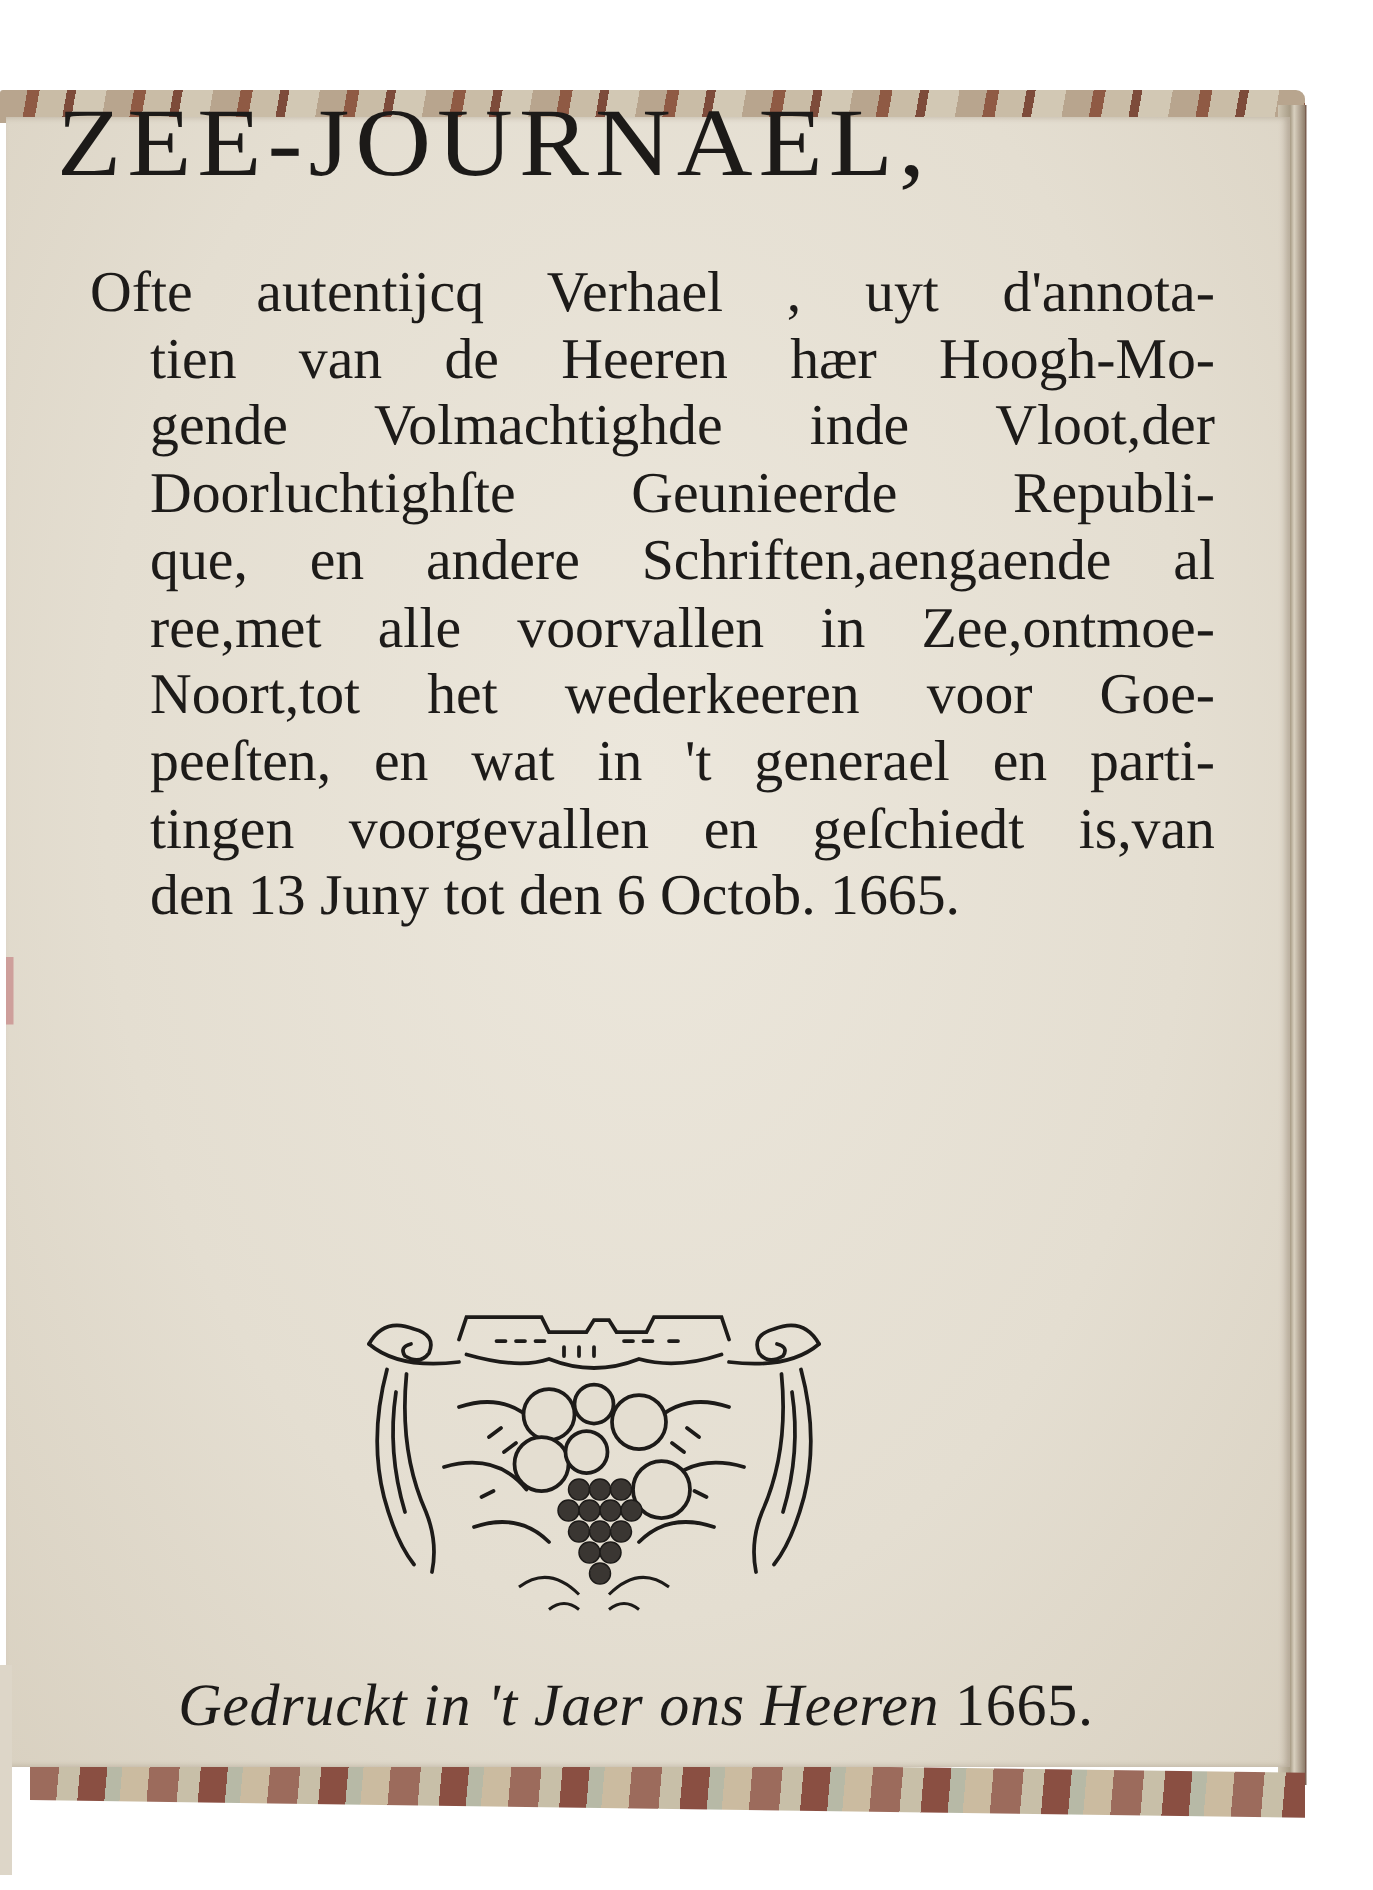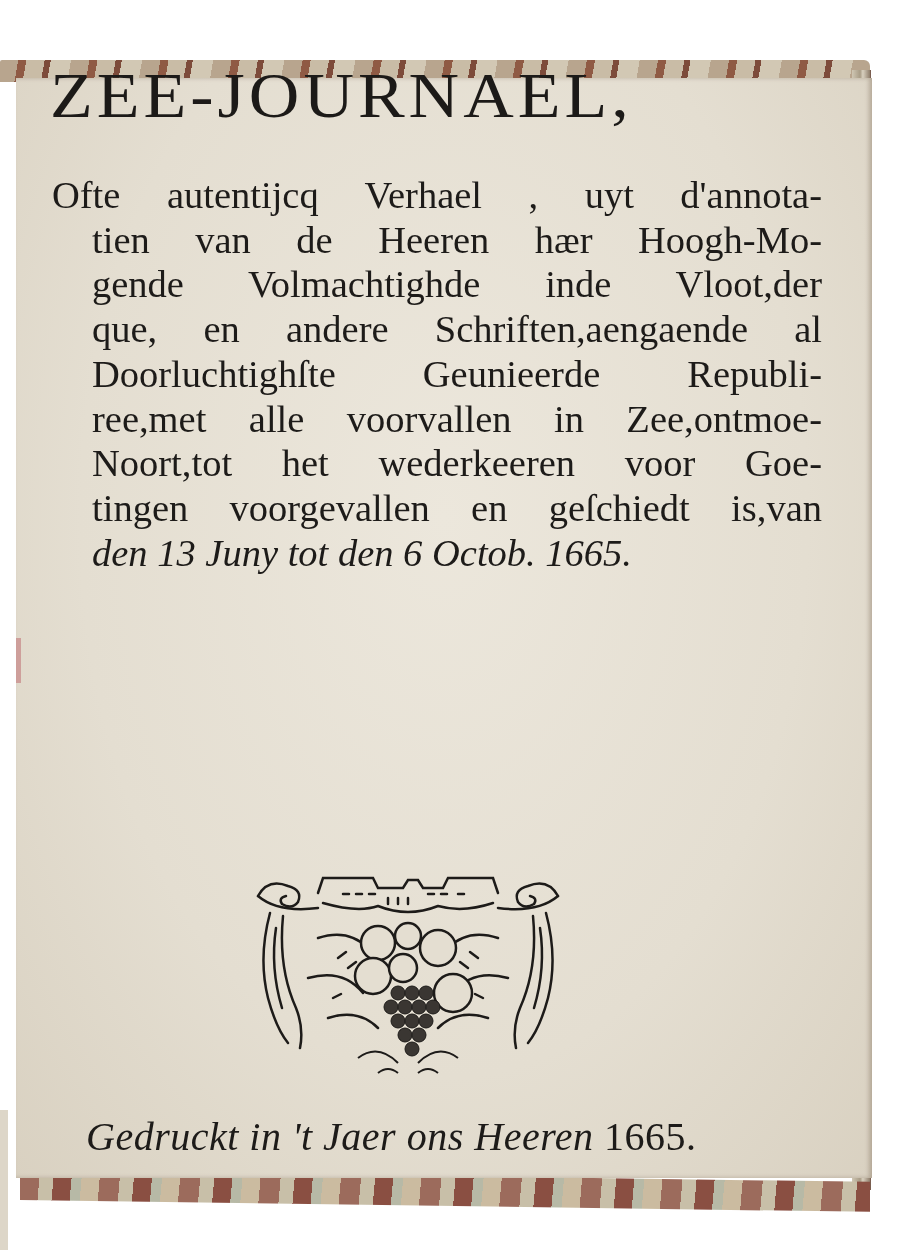--- a/index.html
+++ b/index.html
@@ -47,21 +47,21 @@
       border-right: 1px solid #7a5e50;
     }
     .left-flap {
       position: absolute;
       left: 0; top: 1110px;
       width: 8px; height: 140px;
       background: #ddd6c8;
     }
     .page {
       position: absolute;
-      left: 16px; top: 18px;
+      left: 4px; top: 18px;
       width: 856px; height: 1100px;
       background: radial-gradient(ellipse at 50% 40%, #ece7dc 0%, #e4ded1 60%, #d9d1c1 100%);
       box-shadow: inset -3px 0 4px rgba(110, 90, 70, 0.35);
     }
     .pink-mark {
       position: absolute;
       left: 0; top: 560px;
       width: 5px; height: 45px;
       background: #c9908e;
       opacity: 0.8;
@@ -84,42 +84,43 @@
       width: 770px;
       color: #1d1b19;
       font-size: 38.5px;
       line-height: 44.7px;
     }
     .body-line {
       display: block;
       white-space: nowrap;
       text-align: justify;
       text-align-last: justify;
+      margin-left: 20px;
     }
     .body-line.indent {
       padding-left: 40px;
     }
     .body-line.last {
       text-align-last: left;
-      font-style: italic;
     }
     .ornament {
       position: absolute;
       left: 232px; top: 790px;
       width: 320px; height: 215px;
     }
     .imprint {
       position: absolute;
       left: 70px; top: 1035px;
       width: 700px;
       font-size: 40px;
       font-style: italic;
       color: #1d1b19;
       white-space: nowrap;
       letter-spacing: 0.5px;
+      text-align: center;
     }
     .imprint .year {
       font-style: normal;
     }
   </style>
 </head>
 <body>
 
 <div class="book">
   <div class="cover-top"></div>
@@ -128,24 +129,25 @@
 
   <div class="page">
     <div class="pink-mark"></div>
 
     <div class="title">ZEE-JOURNAEL,</div>
 
     <div class="body-text">
       <span class="body-line">Ofte autentijcq  Verhael , uyt d'annota-</span>
       <span class="body-line indent">tien van de Heeren  hær Hoogh-Mo-</span>
       <span class="body-line indent">gende Volmachtighde inde Vloot,der</span>
+      <span class="body-line indent">Doorluchtighſte Geunieerde Republi-</span>
       <span class="body-line indent">que, en andere Schriften,aengaende al</span>
-      <span class="body-line indent">Doorluchtighſte Geunieerde Republi-</span>
       <span class="body-line indent">ree,met alle voorvallen in Zee,ontmoe-</span>
       <span class="body-line indent">Noort,tot het wederkeeren voor Goe-</span>
+      <span class="body-line indent">peeſten, en wat in 't generael en parti-</span>
       <span class="body-line indent">tingen voorgevallen en geſchiedt is,van</span>
       <span class="body-line indent last">den 13 Juny tot den 6 Octob. 1665.</span>
     </div>
 
     <svg class="ornament" viewBox="0 0 320 215" xmlns="http://www.w3.org/2000/svg">
       <g fill="none" stroke="#1d1b19" stroke-width="2.5" stroke-linecap="round">
 
         <path d="M70 25 L75 10 L125 10 L130 20 L155 20 L160 12 L170 12 L175 20 L195 20 L200 10 L245 10 L250 25"></path>
         <path d="M75 35 Q110 45 130 38 Q160 50 190 38 Q215 45 245 35"></path>
         <path d="M95 26 h6 M108 26 h6 M121 26 h6 M140 30 v6 M150 30 v6 M160 30 v6 M180 26 h6 M193 26 h6 M210 26 h6"></path>

